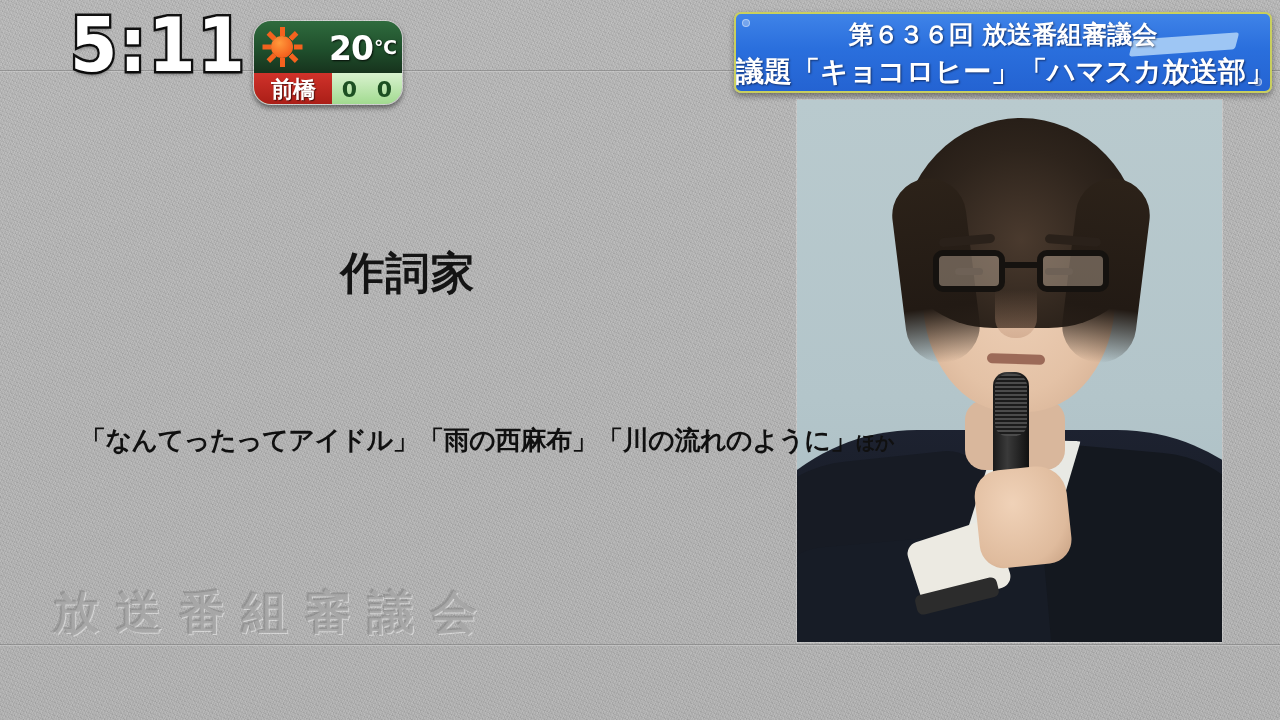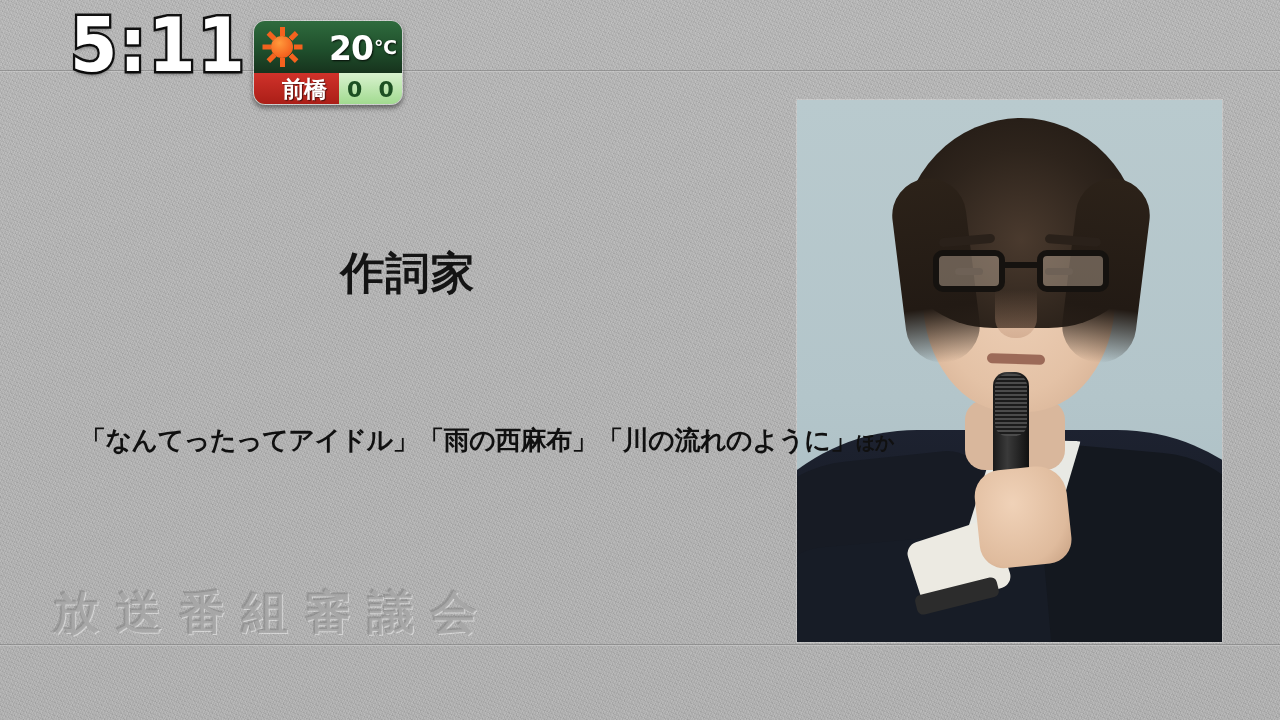--- a/index.html
+++ b/index.html
@@ -51,21 +51,21 @@
     transform-origin: left top;
   }
 
   
   #weather {
     position: absolute;
     left: 253px;
     top: 20px;
     width: 150px;
     height: 85px;
-    border-radius: 12px;
+    border-radius: 18px;
     box-shadow: 0 3px 5px rgba(0,0,0,0.45);
     overflow: hidden;
     border: 1px solid rgba(255,255,255,0.35);
     box-sizing: border-box;
   }
   #weather .wx-top {
     position: relative;
     height: 52px;
     background: linear-gradient(180deg, #2f6b3d 0%, #1f4f2c 55%, #17331d 100%);
     display: flex;
@@ -111,30 +111,29 @@
     font-size: 19px;
     vertical-align: 6px;
     margin-left: 1px;
   }
   #weather .wx-bot {
     height: 33px;
     display: flex;
     background: linear-gradient(180deg, #d9f2cf 0%, #9ed98c 100%);
   }
   #weather .city {
-    width: 70px;
+    width: 78px;
     background: linear-gradient(180deg, #d0322a 0%, #a81d16 100%);
     color: #fff;
     font-size: 23px;
     font-weight: bold;
     line-height: 33px;
     text-align: center;
     letter-spacing: -1px;
     text-shadow: 1px 1px 1px rgba(0,0,0,0.55);
-    padding-left: 15px;
   }
   #weather .pops {
     flex: 1;
     display: flex;
   }
   #weather .pops span {
     flex: 1;
     text-align: center;
     line-height: 33px;
     font-size: 22px;
@@ -505,20 +504,27 @@
     </div>
     <div class="wx-bot">
       <div class="city">前橋</div>
       <div class="pops">
         <span>0</span>
         <span>0</span>
       </div>
     </div>
   </div>
 
+  <div id="topic-banner">
+    <div class="screw tl"></div>
+    <div class="screw br"></div>
+    <div class="swoosh"></div>
+    <div class="banner-line" id="banner-line1">第６３６回 放送番組審議会</div>
+    <div class="banner-line" id="banner-line2">議題「キョコロヒー」「ハマスカ放送部」</div>
+  </div>
 
   <div id="photo">
     <div class="wall"></div>
     <div class="torso"></div>
     <div class="shoulderL"></div>
     <div class="shoulderR"></div>
     <div class="shirt"></div>
     <div class="tie"></div>
     <div class="neck"></div>
     <div class="head"></div>

